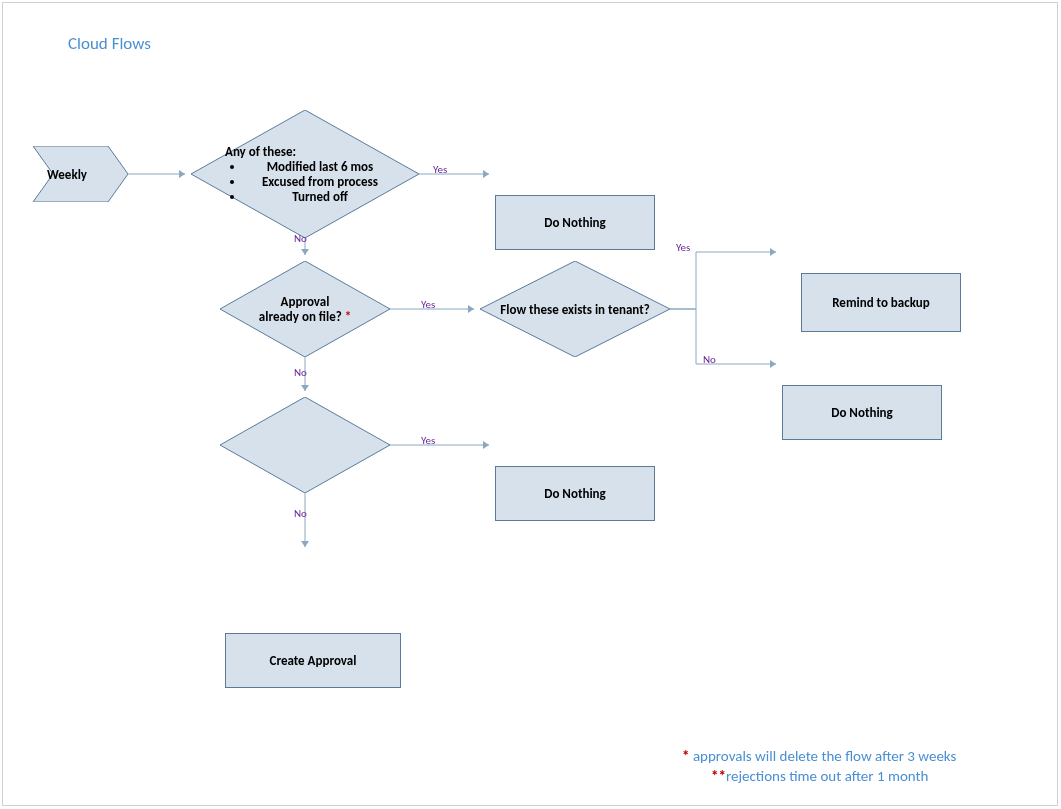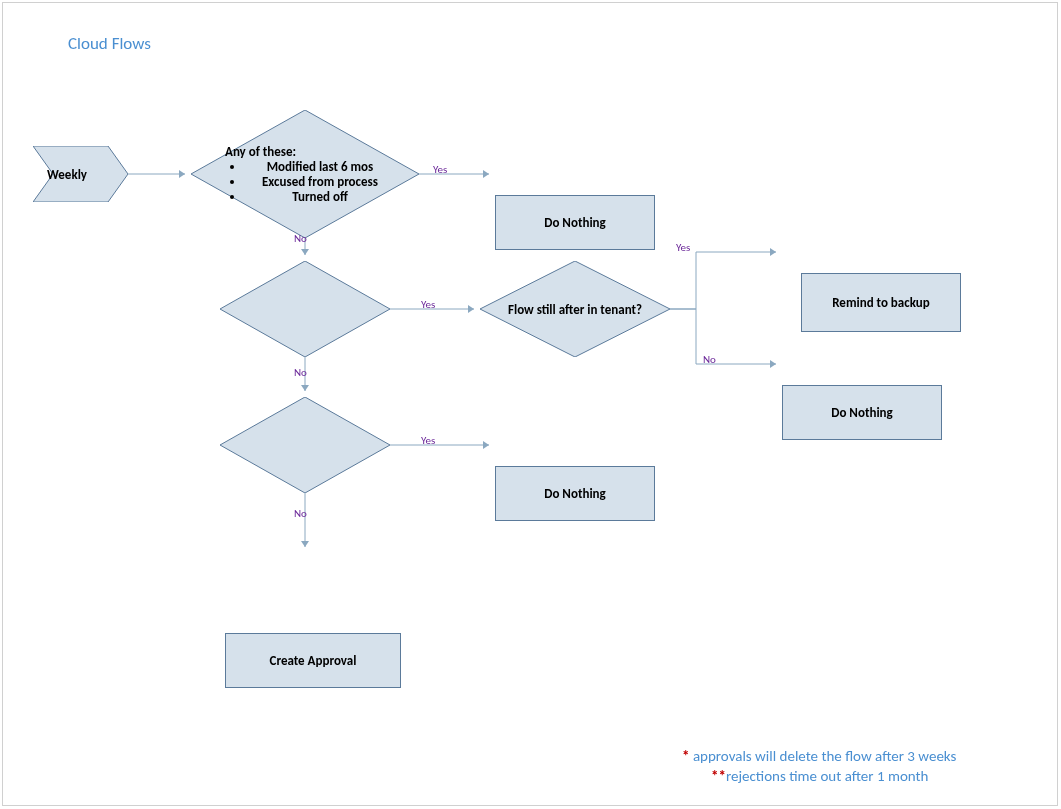--- a/index.html
+++ b/index.html
@@ -146,28 +146,32 @@
   </div>
 
   <div class="shape rect" style="left:492px; top:144px; width:160px; height:55px;">
     <span>Do Nothing</span>
   </div>
 
   <div class="diamond-wrap" style="left:234px; top:258px; width:136px; height:96px;">
     <svg width="170" height="96" style="position:absolute;left:-17px;top:0;">
         <polygon points="85,0 170,48 85,96 0,48" fill="#d6e1eb" stroke="#5b7a9a" stroke-width="1"></polygon>
       </svg>
+    <div class="diamond-text">
+      <span>Approval</span><br>
+      <span>already on file? </span><span class="red-star">*</span>
+    </div>
   </div>
 
   <div class="diamond-wrap" style="left:489px; top:258px; width:166px; height:96px;">
     <svg width="190" height="96" style="position:absolute;left:-12px;top:0;">
         <polygon points="95,0 190,48 95,96 0,48" fill="#d6e1eb" stroke="#5b7a9a" stroke-width="1"></polygon>
       </svg>
     <div class="diamond-text" style="width:130%;left:-15%;">
-      <span>Flow still after in tenant?</span>
+      <span>Flow these exists in tenant?</span>
     </div>
   </div>
 
   <div class="shape rect" style="left:798px; top:222px; width:160px; height:59px;">
     <span>Remind to backup</span>
   </div>
 
   <div class="shape rect" style="left:779px; top:334px; width:160px; height:55px;">
     <span>Do Nothing</span>
   </div>

